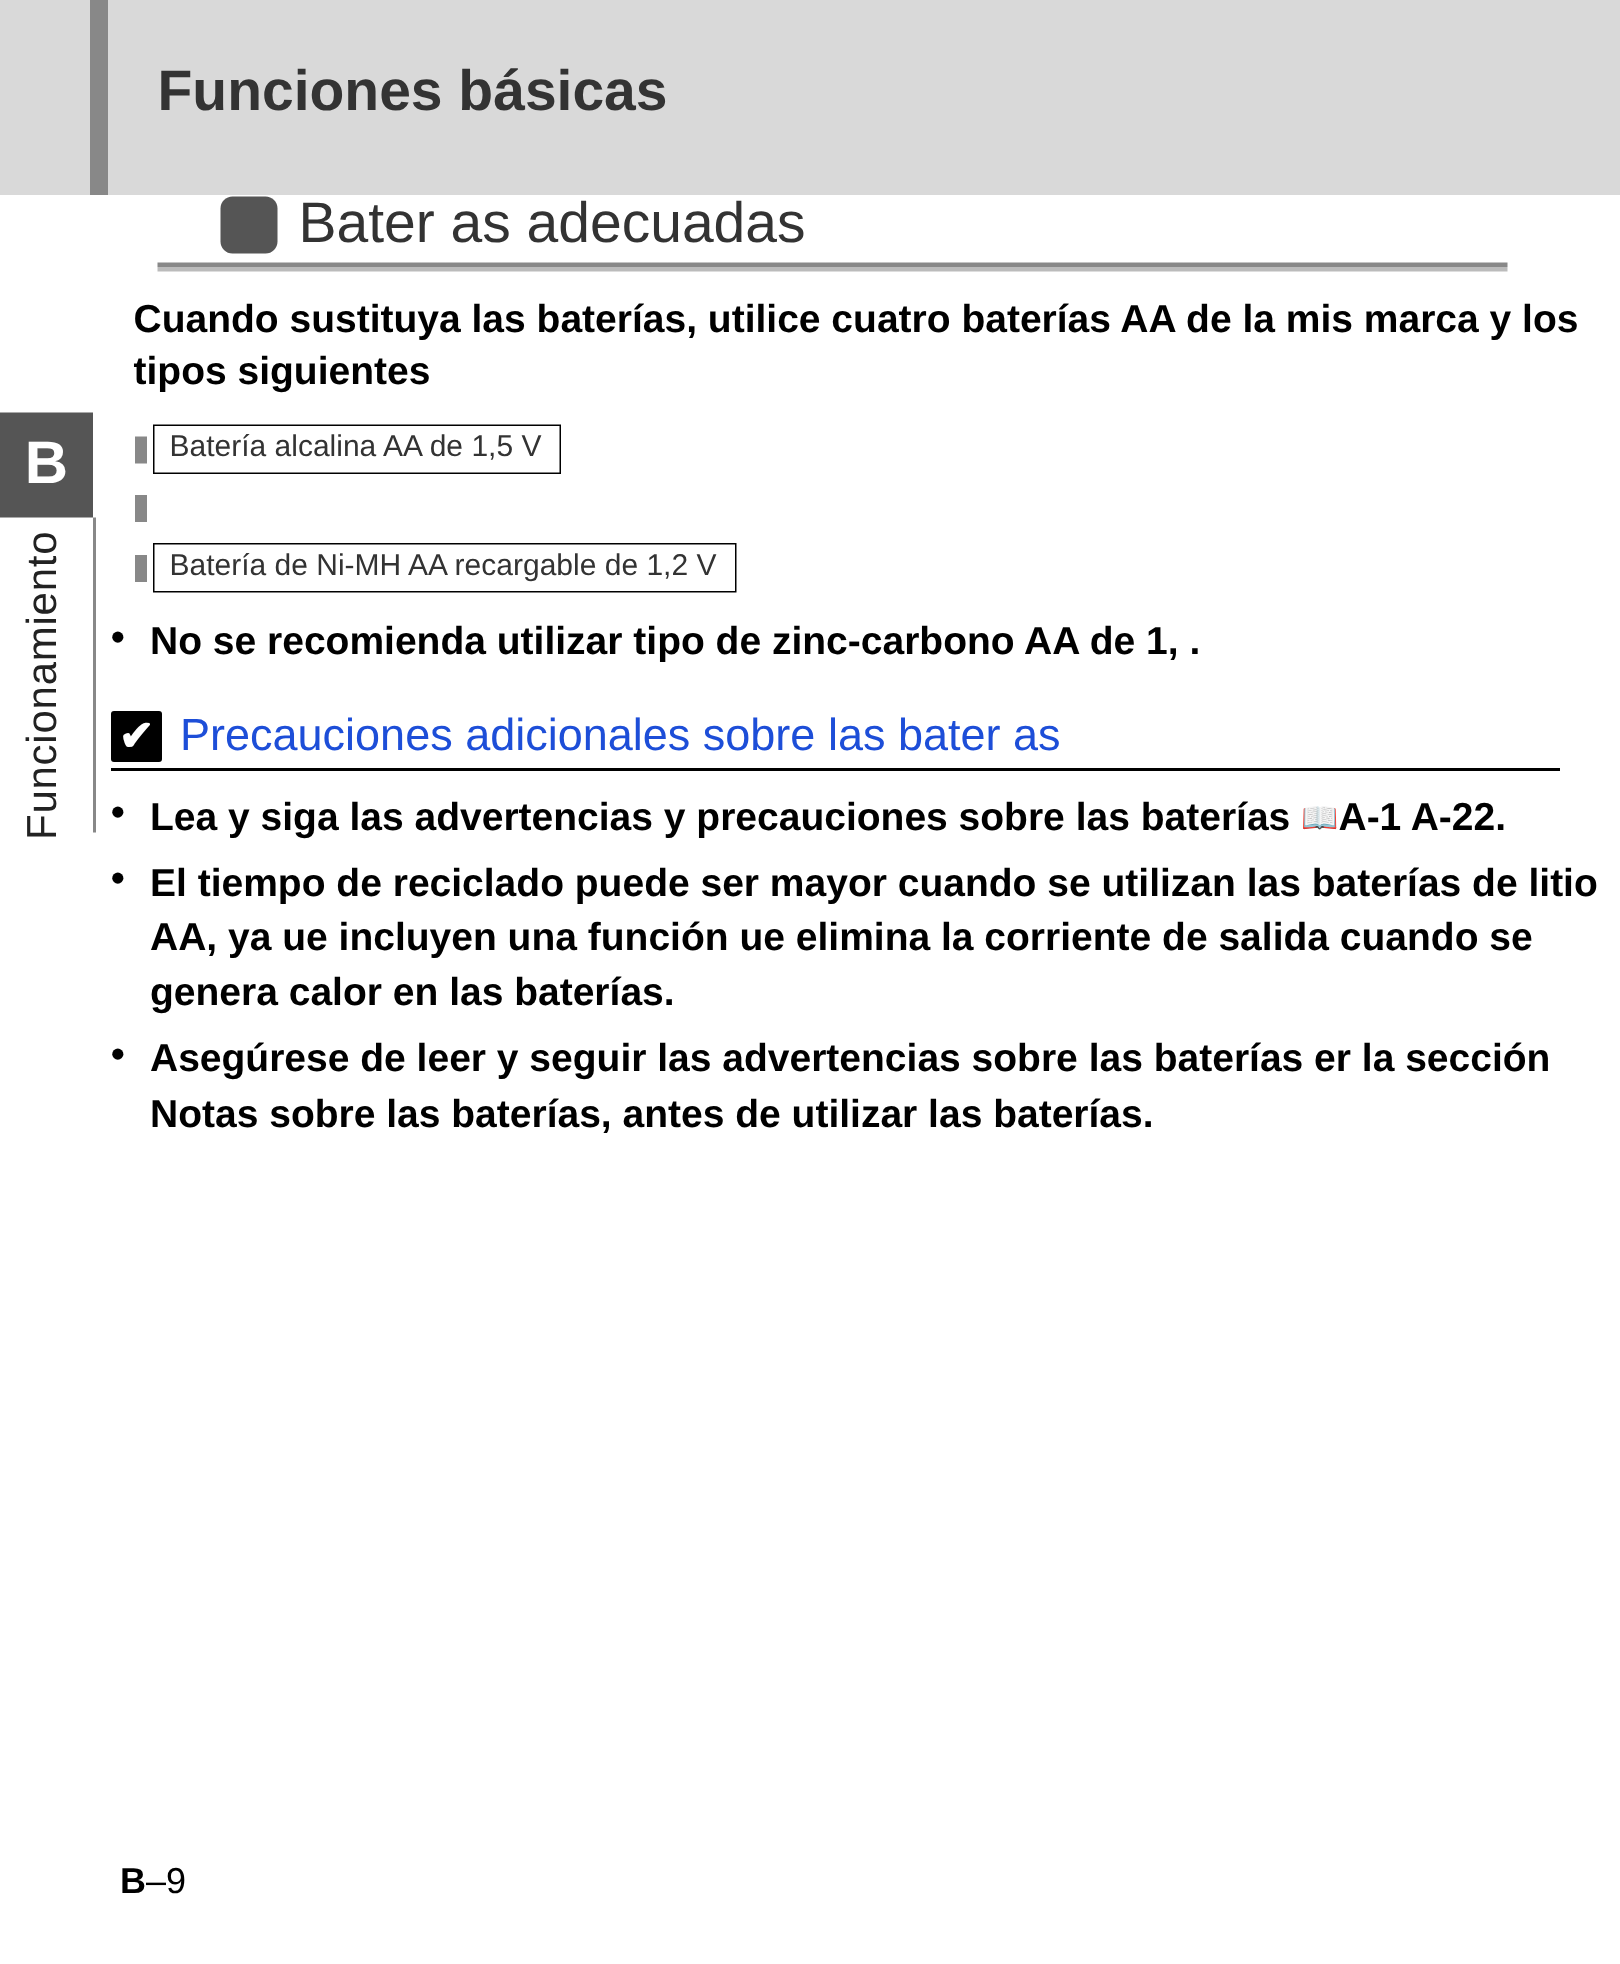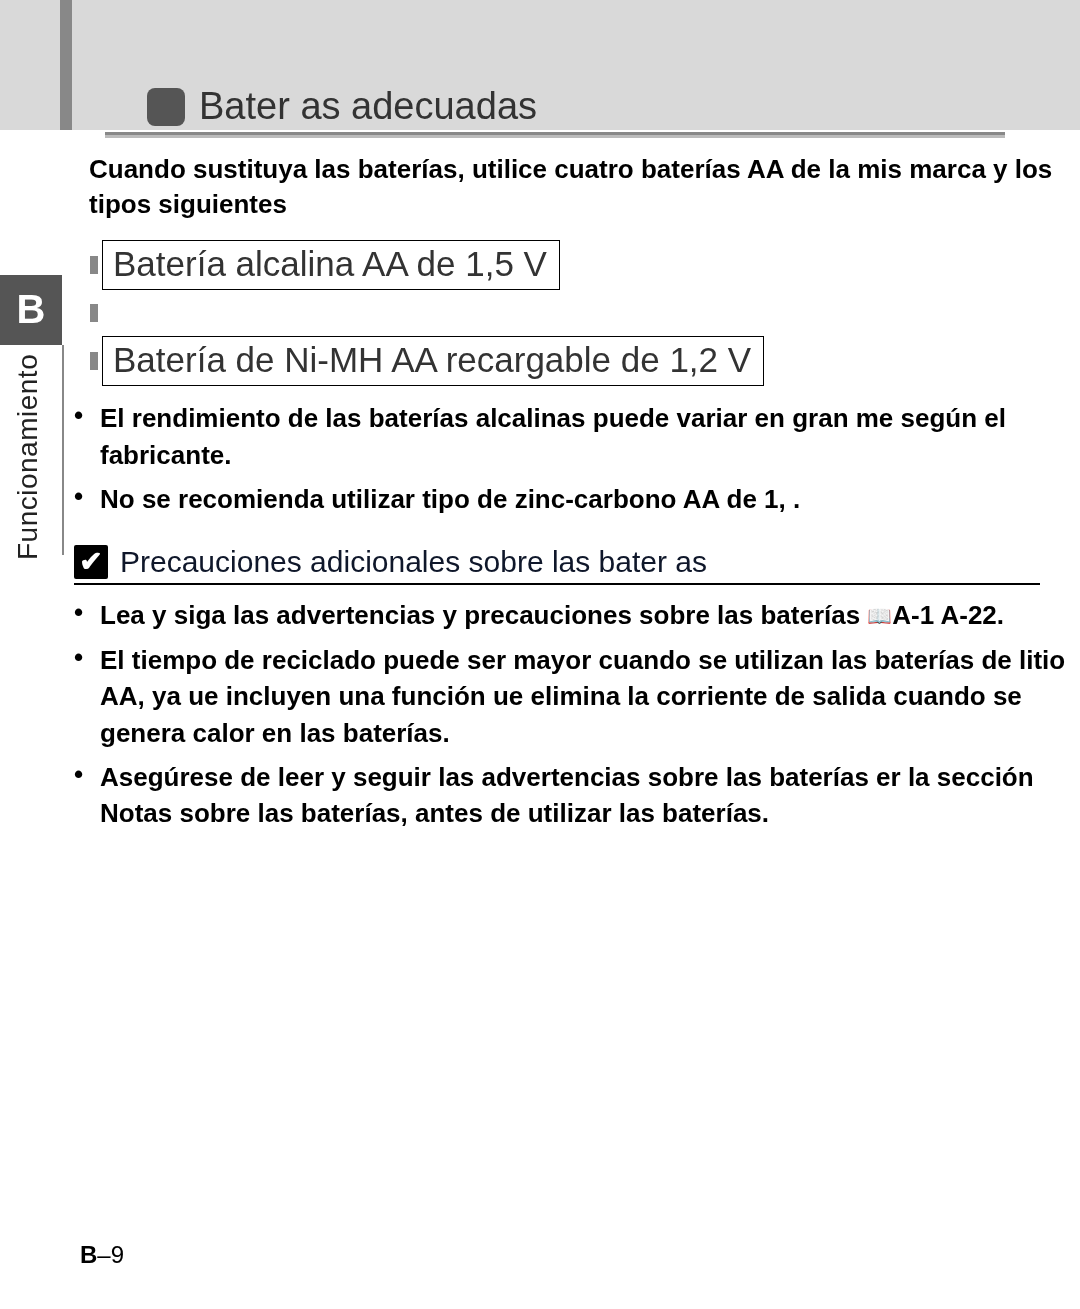--- a/index.html
+++ b/index.html
@@ -76,21 +76,21 @@
   .battery-dot{
     width:8px;
     background:#888;
     margin-right:4px;
     align-self:center;
     height:18px;
   }
   .battery-box{
     border:1px solid #000;
     padding:3px 12px 5px 10px;
-    font-size:35px;
+    font-size:20px;
     color:#333;
     font-weight:normal;
   }
   .bullet-list{
     margin:6px 10px 0 4px;
   }
   .bullet-list .li{
     position:relative;
     font-size:26px;
     font-weight:bold;
@@ -121,21 +121,21 @@
     color:#fff;
     font-size:28px;
     font-weight:bold;
     text-align:center;
     line-height:34px;
     margin-right:12px;
     border-radius:2px;
   }
   .note-title{
     font-size:30px;
-    color:#0f172a;
+    color:#1d4ed8;
   }
   .hr{
     border:none;
     border-top:2px solid #000;
     margin:4px 40px 12px 4px;
   }
   .side-tab{
     position:absolute;
     top:275px;left:0;
     width:62px;height:70px;
@@ -173,20 +173,21 @@
 
 <div class="page">
   <div class="gray-band"></div>
   <div class="title-accent"></div>
 
   <div class="side-tab">B</div>
   <div class="side-line"></div>
   <div class="side-label">Funcionamiento</div>
 
   <div class="content">
+    <h1 class="section-title">Funciones básicas</h1>
 
     <div class="sub-row">
       <div class="bullet-box"></div>
       <span class="sub-title">Bater as adecuadas</span>
     </div>
     <div class="grad-rule"></div>
 
     <p class="para">Cuando sustituya las baterías, utilice cuatro baterías AA de la mis marca y los tipos siguientes</p>
 
     <div class="battery-item">
@@ -195,21 +196,20 @@
     </div>
     <div class="battery-item">
       <div class="battery-dot"></div>
     </div>
     <div class="battery-item">
       <div class="battery-dot"></div>
       <div class="battery-box">Batería de Ni-MH AA recargable de 1,2 V</div>
     </div>
 
     <div class="bullet-list">
-      <div class="li">El rendimiento de las baterías alcalinas puede variar en gran me según el fabricante.</div>
       <div class="li">No se recomienda utilizar tipo de zinc-carbono AA de 1, .</div>
     </div>
 
     <div class="note-head">
       <div class="check-icon">✔</div>
       <span class="note-title">Precauciones adicionales sobre las bater as</span>
     </div>
     <hr class="hr">
 
     <div class="bullet-list">

